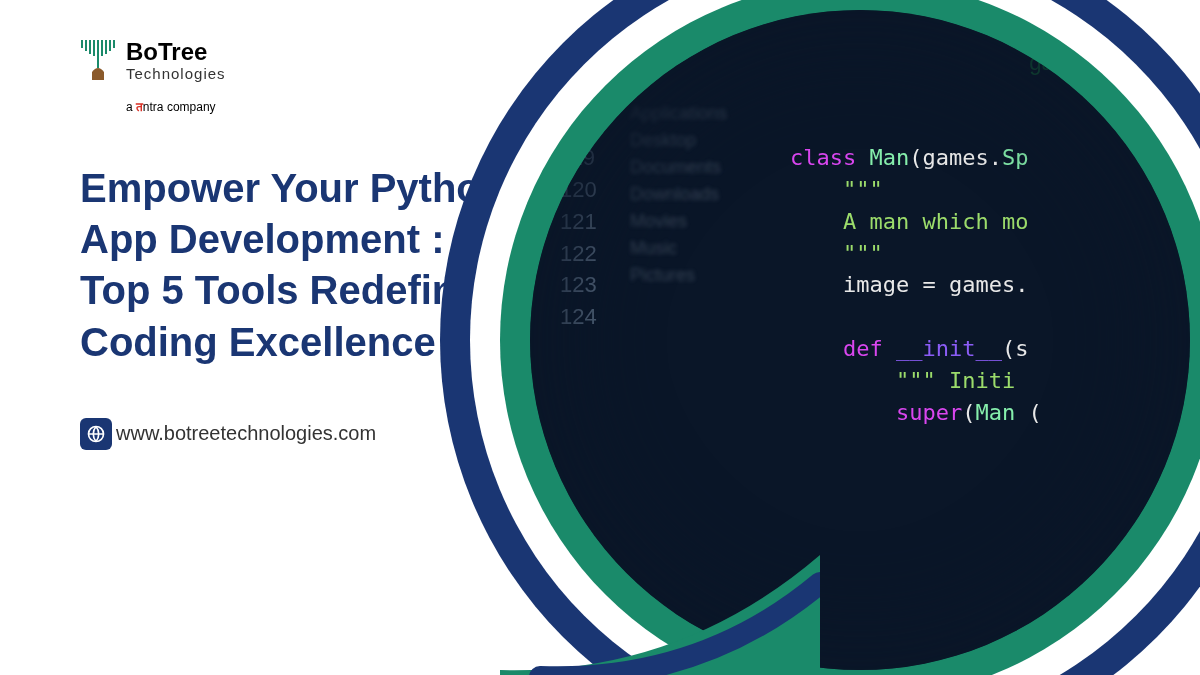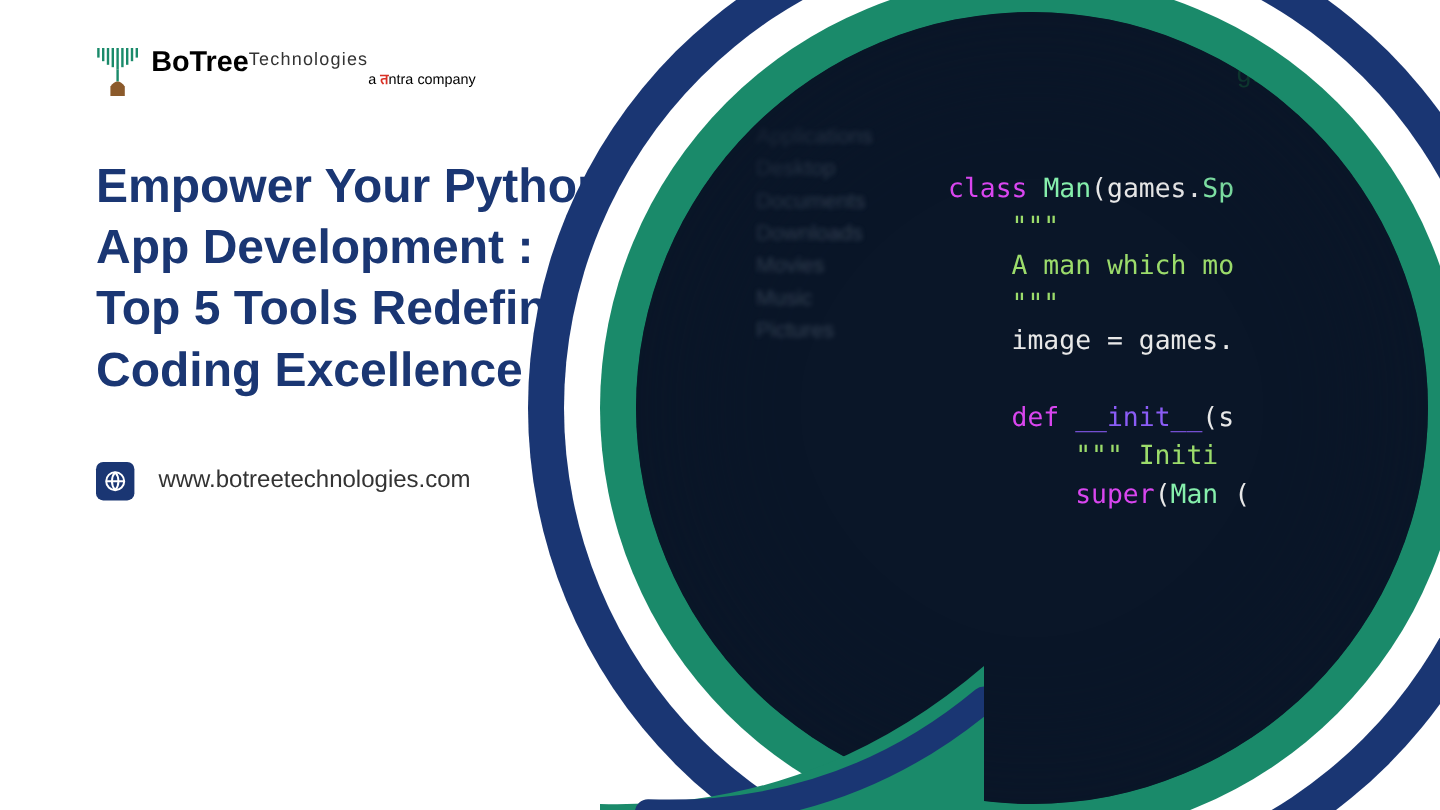--- a/index.html
+++ b/index.html
@@ -1,28 +1,28 @@
 <!DOCTYPE html>
 <html><head>
 <meta charset="utf-8">
 <style>
 *{margin:0;padding:0;box-sizing:border-box}
 body{width:1200px;height:675px;background:#fff;font-family:Arial,Helvetica,sans-serif;overflow:hidden;position:relative}
 .left{position:absolute;left:80px;top:40px;width:440px}
 .logo{display:flex;align-items:flex-start;gap:10px;margin-bottom:50px}
 .logo-mark{width:36px;height:40px;position:relative}
 .logo-mark svg{width:100%;height:100%}
-.logo-text{display:flex;flex-direction:row;line-height:1}
+.logo-text{display:flex;flex-direction:column;line-height:1}
 .logo-brand{font-size:24px;font-weight:400;color:#000}
 .logo-brand b{font-weight:700}
 .logo-sub{font-size:15px;letter-spacing:1px;color:#333;margin-top:2px}
 .logo-company{font-size:12px;color:#000;margin-top:20px}
 .logo-company .accent{color:#d93025;font-weight:700}
 .headline{font-size:40px;font-weight:700;color:#1a3673;line-height:1.28;margin-bottom:50px}
-.url-row{display:flex;align-items:center;gap:20px}
+.url-row{display:flex;align-items:center;gap:4px}
 .globe{width:32px;height:32px;background:#1a3673;border-radius:6px;display:flex;align-items:center;justify-content:center}
 .globe svg{width:20px;height:20px}
 .url{font-size:20px;color:#333}
 .arc{position:absolute;right:-80px;top:-80px;width:840px;height:840px}
 .arc-outer{position:absolute;inset:0;border-radius:50%;background:#1a3673}
 .arc-inner{position:absolute;inset:30px;border-radius:50%;background:#fff}
 .arc-inner2{position:absolute;inset:60px;border-radius:50%;background:#1a8a6a}
 .code-circle{position:absolute;inset:90px;border-radius:50%;overflow:hidden;background:#0a1628}
 .code{font-family:Consolas,Monaco,monospace;font-size:22px;padding:100px 30px 30px 30px;color:#8ab4f8;line-height:1.45;white-space:pre;position:relative}
 .gutter{position:absolute;left:30px;top:100px;color:#8aa0b8;font-size:22px;line-height:1.45;white-space:pre;opacity:.6}
@@ -76,28 +76,35 @@
     </div>
     <span class="url">www.botreetechnologies.com</span>
   </div>
 </div>
 
 <div class="arc">
   <div class="arc-outer"></div>
   <div class="arc-inner"></div>
   <div class="arc-inner2"></div>
   <div class="code-circle">
-    <div style="position:absolute;right:28px;top:40px;color:#15803d;font-family:Liberation Mono, monospace;font-size:22px">games.scre</div>
+    <div style="position:absolute;right:47px;top:40px;color:#15803d;font-family:Liberation Sans, sans-serif;font-size:22px">games.scre</div>
     <div class="sidebar">Applications
 Desktop
 Documents
 Downloads
 Movies
 Music
 Pictures</div>
+    <div class="gutter">18
+119
+120
+121
+122
+123
+124</div>
     <pre class="code" id="code-body" style="padding-left:260px"><div>&nbsp;</div><div><span class="kw">class </span><span class="cls">Man</span><span class="name">(</span><span class="name">games</span><span class="name">.</span><span class="cls">Sp</span></div><div><span class="str">    """</span></div><div><span class="str">    A man which mo</span></div><div><span class="str">    """</span></div><div><span class="name">    image </span><span class="name">= </span><span class="name">games</span><span class="name">.</span></div><div>&nbsp;</div><div><span class="kw">    def </span><span class="fn">__init__</span><span class="name">(</span><span class="name">s</span></div><div><span class="str">        """ Initi</span></div><div><span class="name">        </span><span class="kw">super</span><span class="name">(</span><span class="cls">Man</span><span class="name"> </span><span class="name">(</span></div></pre>
     <div class="blur"></div>
   </div>
 </div>
 
 <div class="arc-tail">
   <svg viewBox="0 0 320 130">
       <path d="M320 0 Q180 120 0 115 L0 130 L320 130 Z" fill="#1a8a6a"></path>
       <path d="M320 28 Q200 128 40 122" fill="none" stroke="#1a3673" stroke-width="22" stroke-linecap="round"></path>
     </svg>

